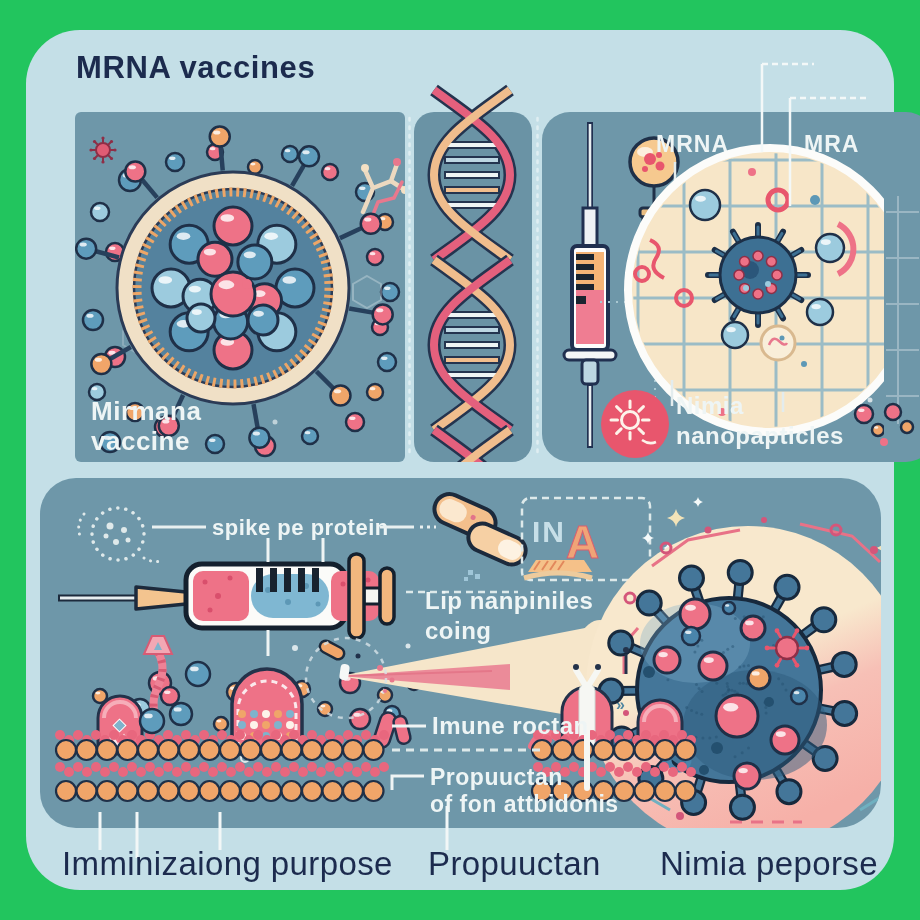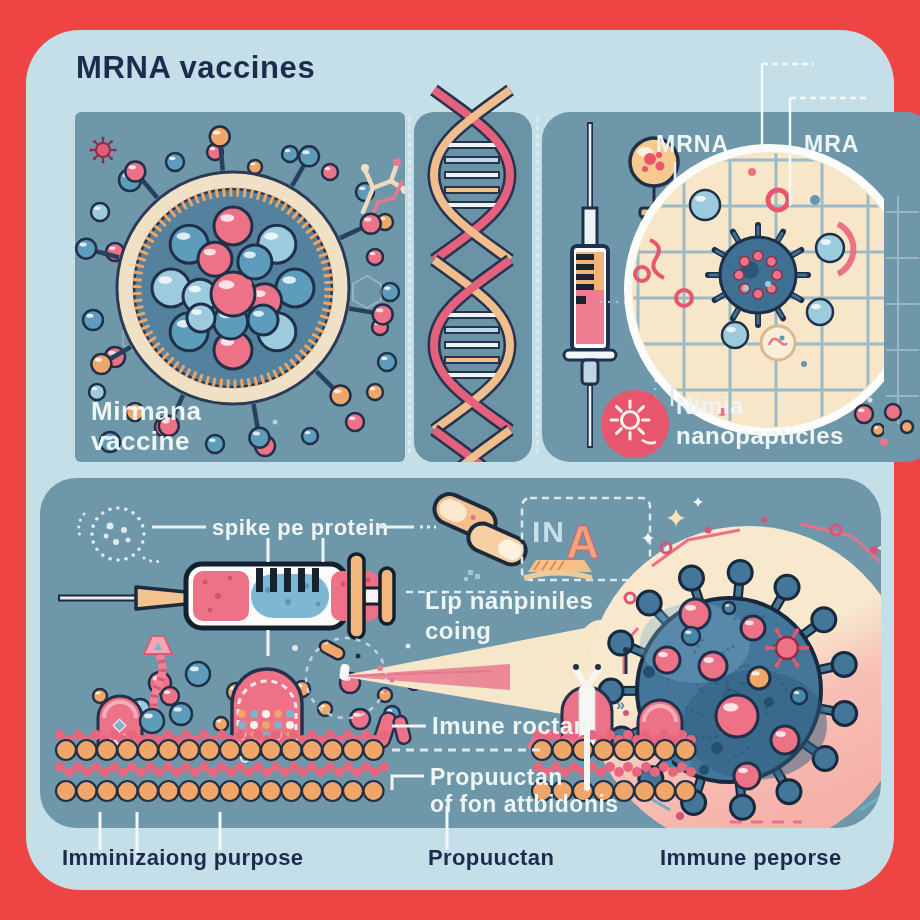--- a/index.html
+++ b/index.html
@@ -1,29 +1,29 @@
 <!DOCTYPE html>
 <html><head>
 <meta charset="utf-8">
 <style>
   html,body{margin:0;padding:0;background:#fff}
-  .stage{position:relative;width:920px;height:920px;background:#ef4444;overflow:hidden;
+  .stage{position:relative;width:920px;height:920px;background:#22c55e;overflow:hidden;
          font-family:"Liberation Sans",sans-serif}
   .card{position:absolute;left:26px;top:30px;width:868px;height:860px;border-radius:54px;
         background:#c4dfe7}
   .title{position:absolute;left:76px;top:50px;font-size:31px;font-weight:800;color:#1c2b4e;
          letter-spacing:.6px;z-index:4}
   .panel{position:absolute;background:#6e97a9;z-index:1}
   .pA{left:75px;top:112px;width:330px;height:350px;border-radius:6px;overflow:hidden}
   .pB{left:414px;top:112px;width:118px;height:350px;border-radius:20px;background:#6a93a5;overflow:visible}
   .pC{left:542px;top:112px;width:392px;height:350px;border-radius:28px;overflow:hidden}
   .pD{left:40px;top:478px;width:841px;height:350px;border-radius:36px 40px 44px 36px;overflow:hidden}
   .helixSvg{position:absolute;left:0;top:-30px}
   .overlay{position:absolute;left:0;top:0;z-index:3;pointer-events:none}
-  .flabel{position:absolute;font-size:22px;font-weight:700;color:#1c2b4e;letter-spacing:.4px;z-index:4}
+  .flabel{position:absolute;font-size:33px;font-weight:400;color:#1c2b4e;letter-spacing:.4px;z-index:4}
   .fLeft{left:62px;top:845px}.fCenter{left:428px;top:845px}.fRight{left:660px;top:845px}
   text{font-family:"Liberation Sans",sans-serif}
   .wt{fill:#eef5f5;font-weight:800;letter-spacing:.5px}
   .t22{font-size:22px}.t23{font-size:23px;letter-spacing:1px}.t24{font-size:24px}.t26{font-size:26px}
   .pt23{font-size:23px}
 </style>
 </head>
 <body>
 
 <div class="stage">
@@ -1025,14 +1025,14 @@
     <g>
       <circle cx="893" cy="412" r="8" fill="#ee7287" stroke="#1f3048" stroke-width="2.5"></circle>
       <circle cx="907" cy="427" r="6" fill="#f0a569" stroke="#1f3048" stroke-width="2.5"></circle>
       <circle cx="884" cy="442" r="4" fill="#ee7287"></circle>
       <circle cx="870" cy="400" r="2.5" fill="#ffffff" opacity="0.7"></circle>
     </g>
   </svg>
 
   <div class="flabel fLeft">Imminizaiong purpose</div>
   <div class="flabel fCenter">Propuuctan</div>
-  <div class="flabel fRight">Immune peporse</div>
+  <div class="flabel fRight">Nimia peporse</div>
 </div>
 
 </body></html>

